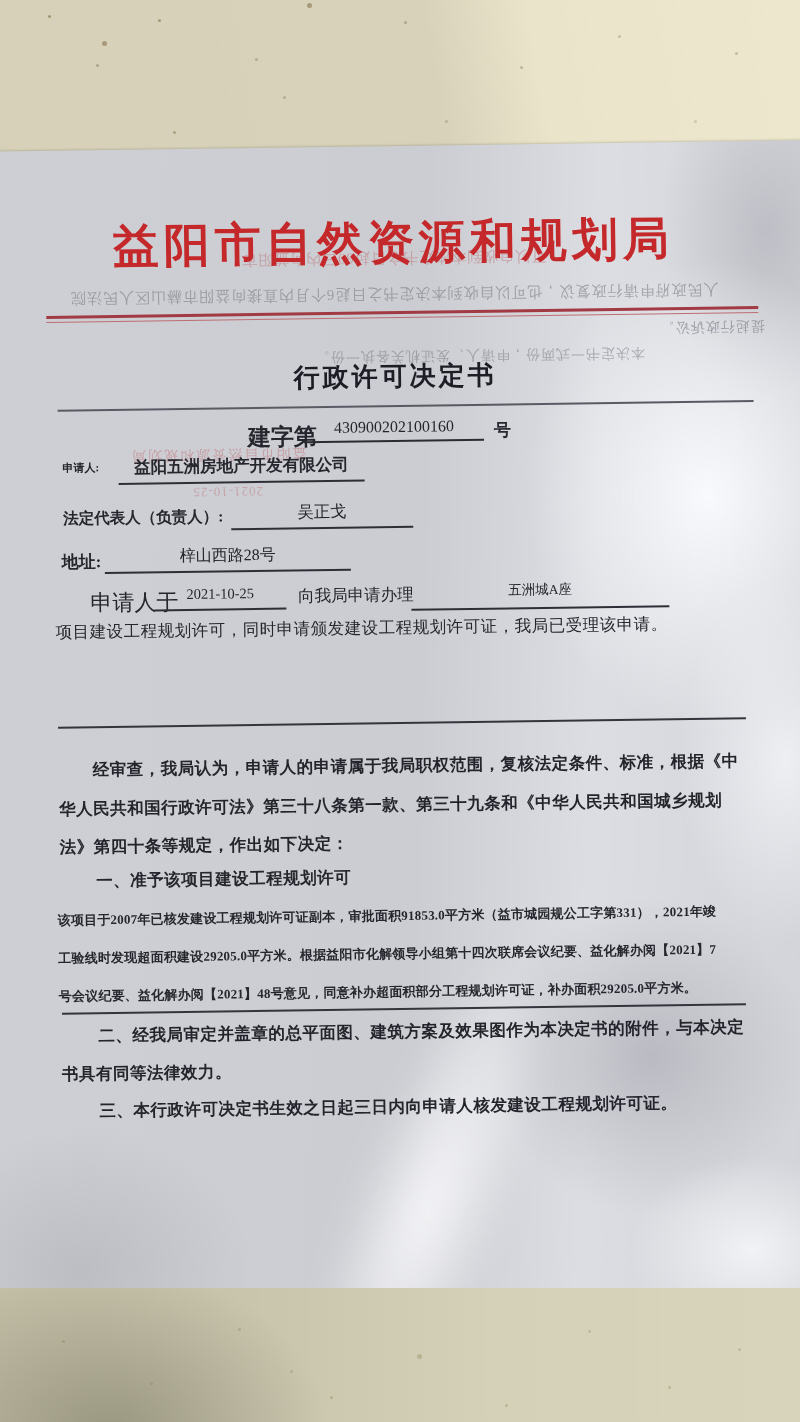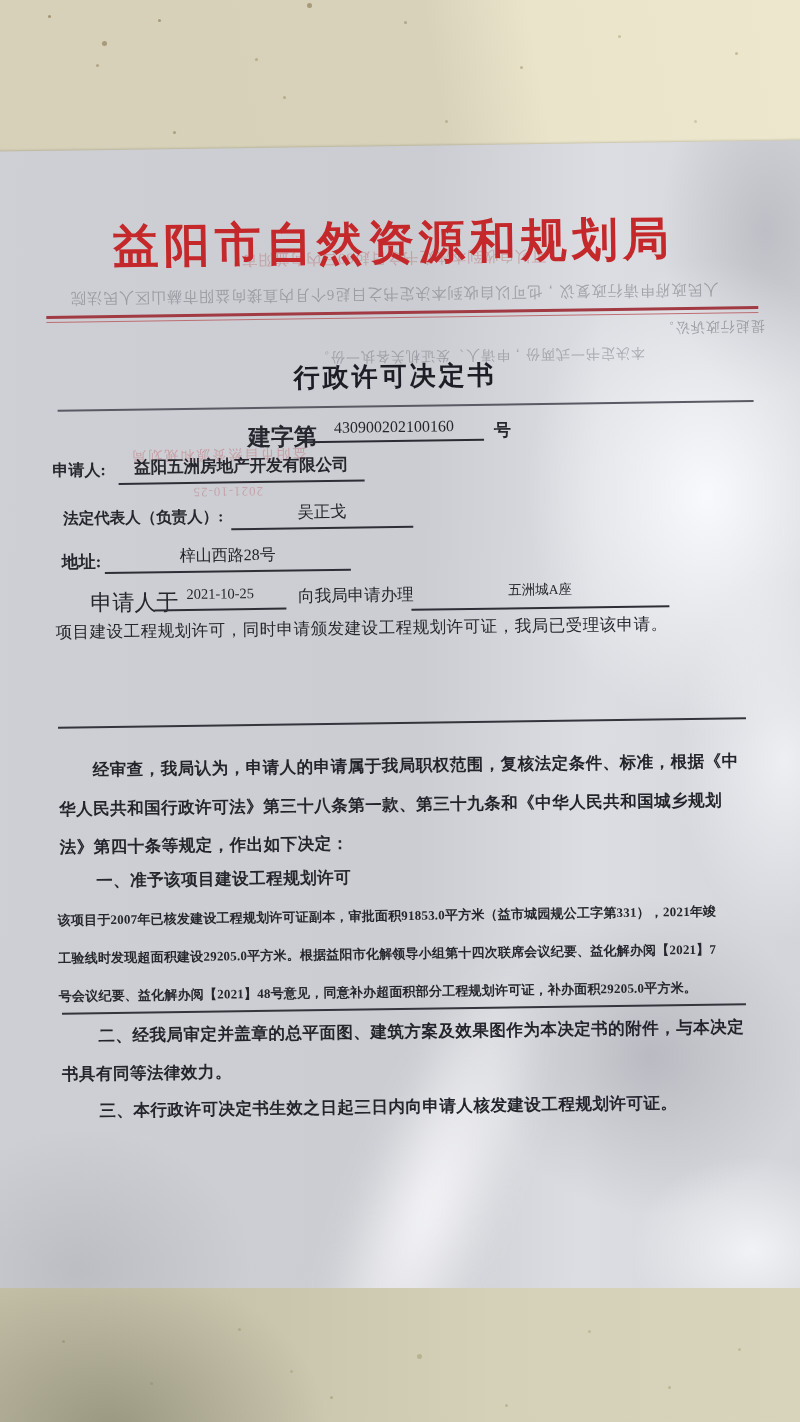--- a/index.html
+++ b/index.html
@@ -78,21 +78,21 @@
     transform:rotate(180deg);color:rgba(186,96,99,.42);font-size:14px;letter-spacing:2px;}
   .stamp-date{left:193px;top:335px;width:112px;text-align:center;
     transform:rotate(180deg);color:rgba(186,96,99,.38);font-size:13px;letter-spacing:1px;}
   
   .docno-prefix{left:270px;top:274px;font-size:23px;font-weight:bold;}
   .docno-line{left:326px;top:272px;width:180px;text-align:center;font-size:16px;
     border-bottom:2px solid #2b2b33;padding-bottom:4px;}
   .docno-suffix{left:516px;top:274px;font-size:17px;font-weight:bold;}
   
   .f-label{font-weight:bold;}
-  .applicant-label{left:74px;top:310px;font-size:16px;}
+  .applicant-label{left:84px;top:310px;font-size:11px;}
   .applicant-line{left:140px;top:307px;width:246px;text-align:center;font-size:16.5px;font-weight:bold;
     border-bottom:2px solid #2e2e36;padding-bottom:4px;}
   .legal-label{left:84px;top:358px;font-size:15.5px;}
   .legal-line{left:252px;top:354px;width:182px;text-align:center;font-size:16.5px;
     border-bottom:2px solid #2e2e36;padding-bottom:4px;}
   .address-label{left:82px;top:400px;font-size:17px;}
   .address-line{left:125px;top:397px;width:246px;text-align:center;font-size:16px;
     border-bottom:2px solid #2e2e36;padding-bottom:4px;}
   .apply-prefix{left:110px;top:438px;font-size:22px;}
   .apply-date-line{left:174px;top:437px;width:132px;text-align:center;font-size:14.5px;

